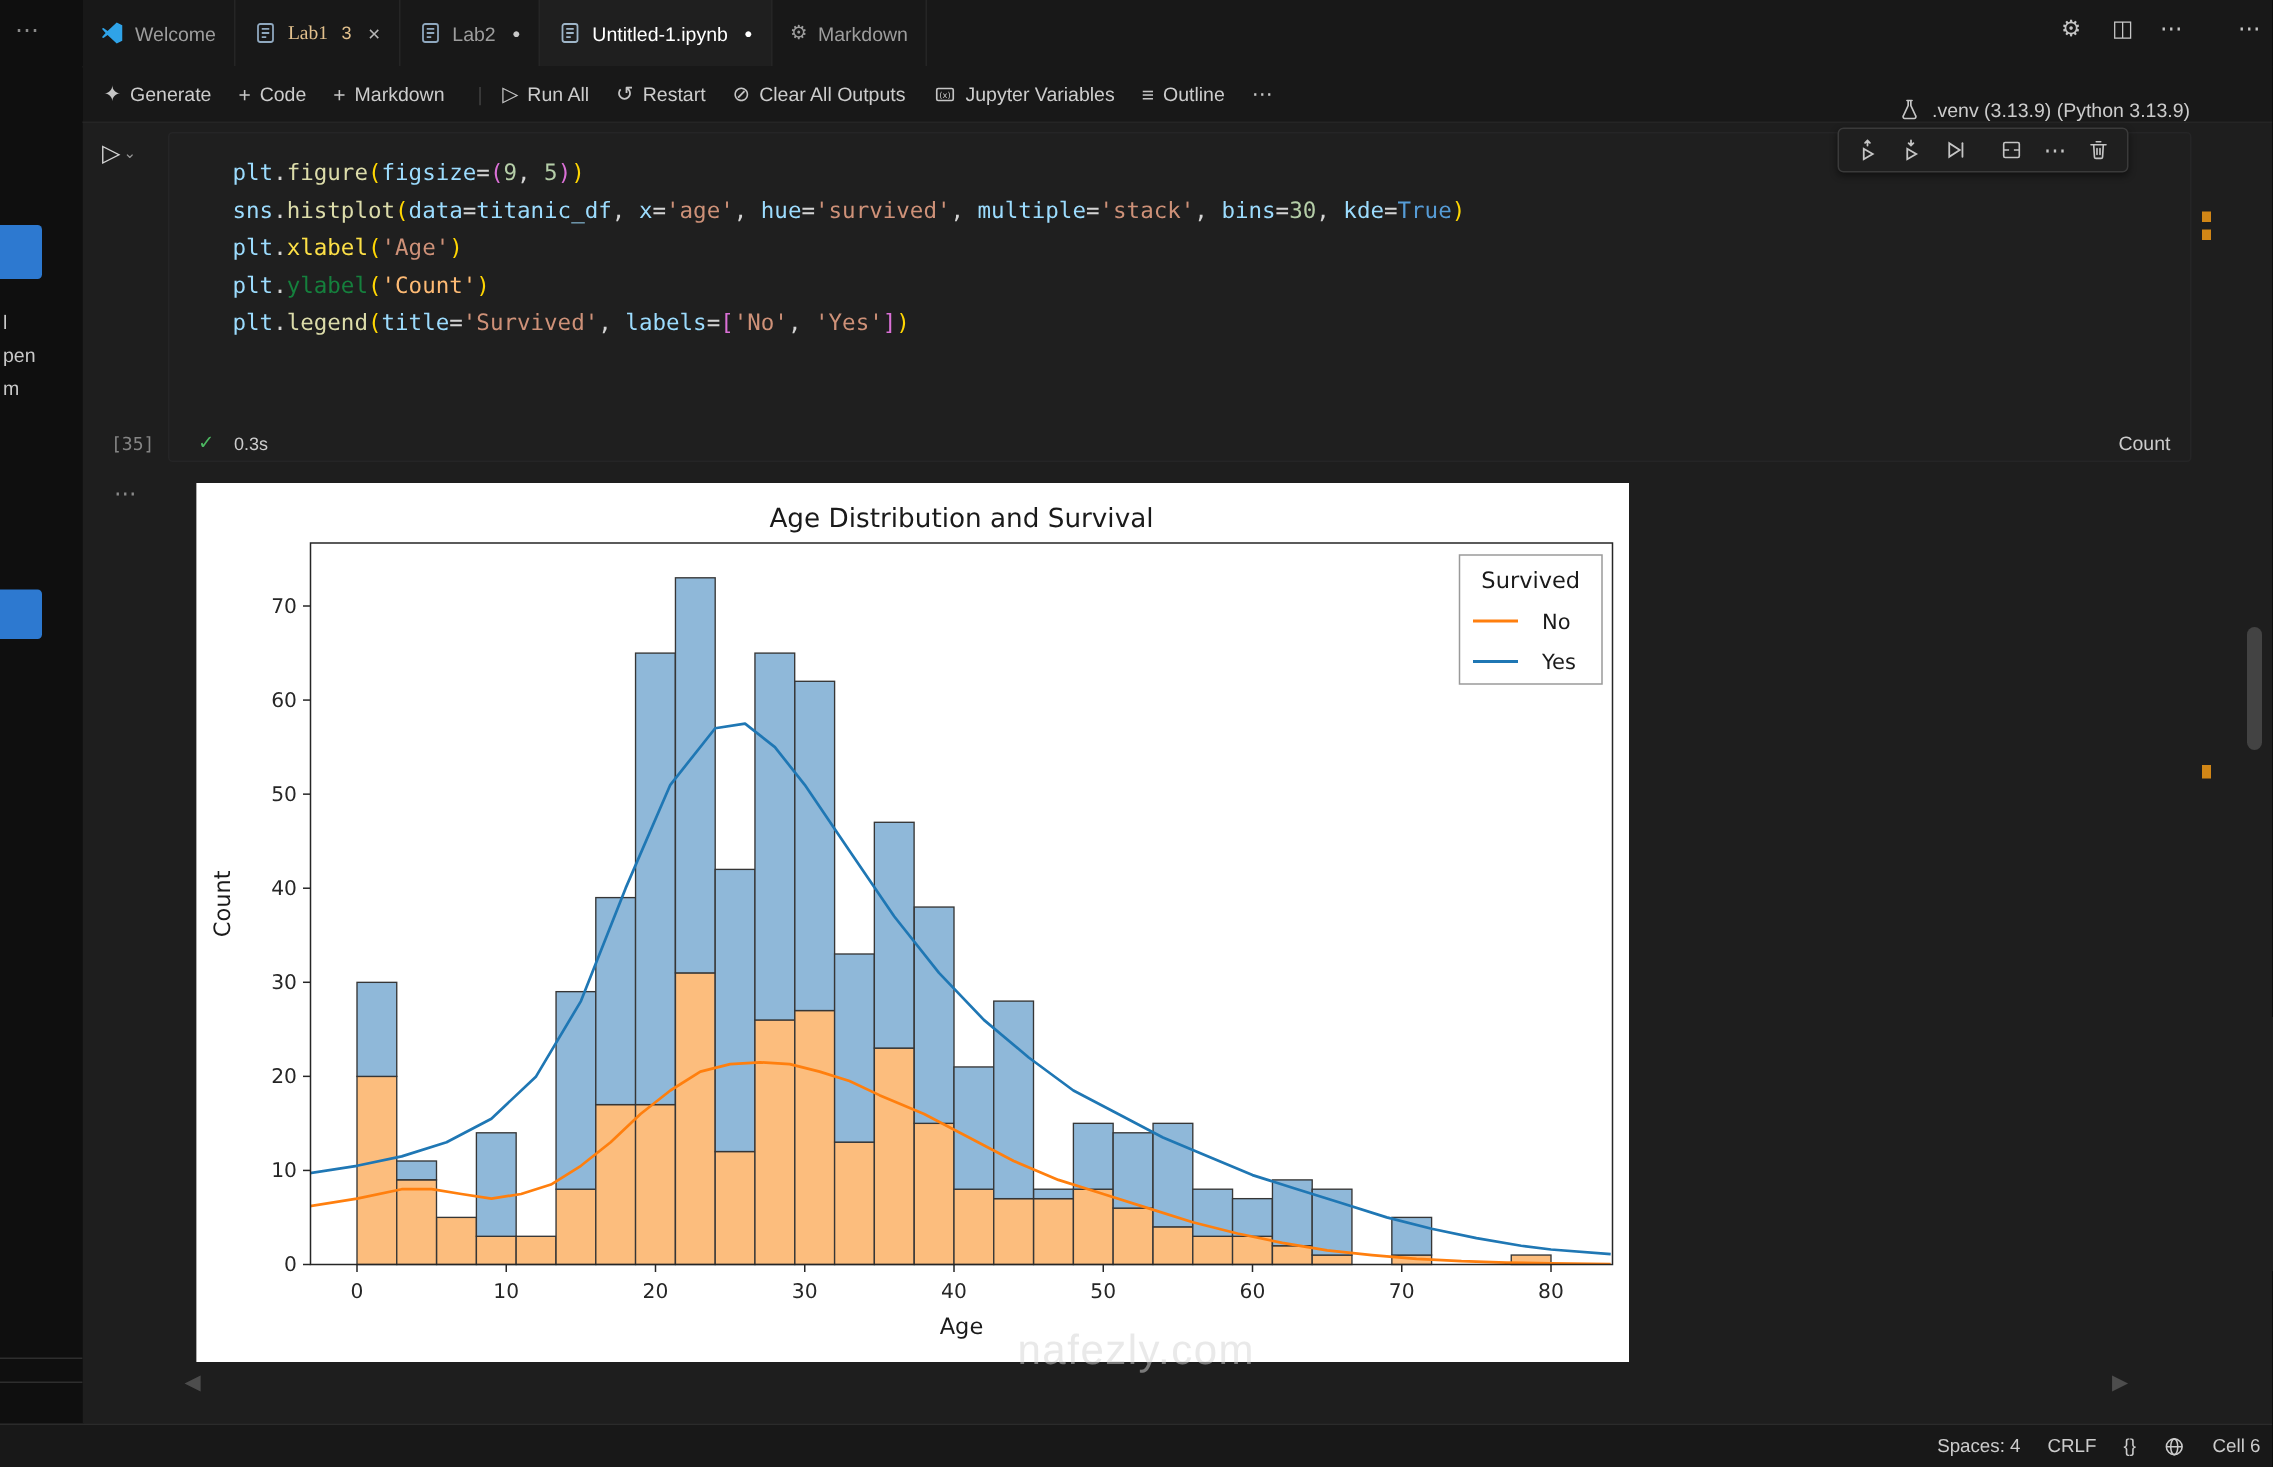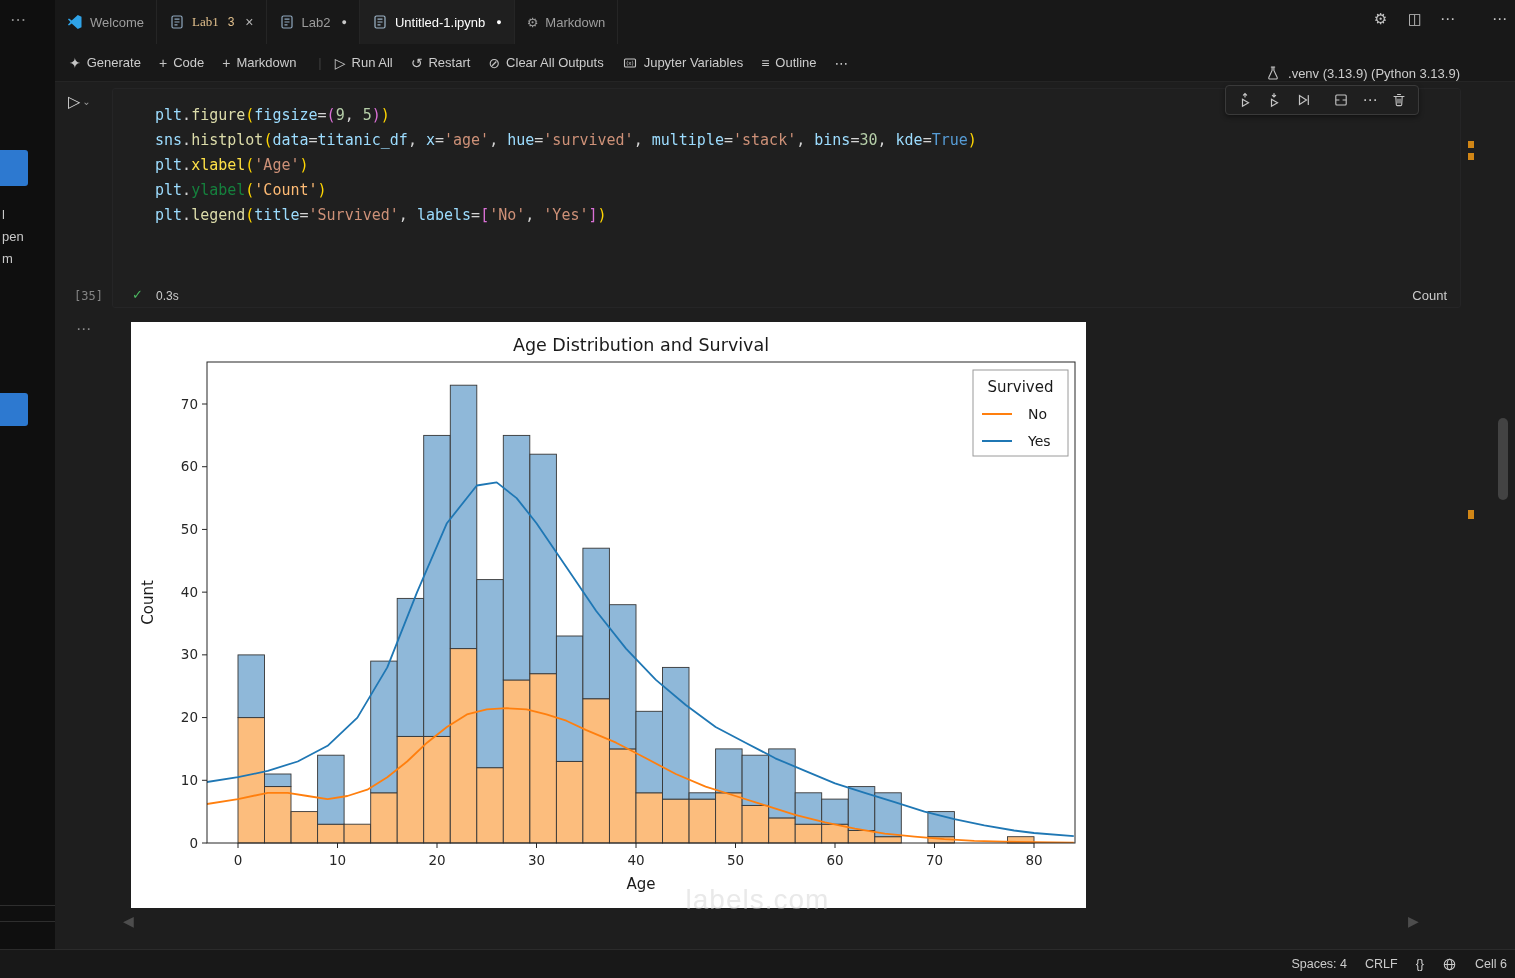--- a/index.html
+++ b/index.html
@@ -363,16 +363,16 @@
       <svg class="icon-svg" width="15" height="15" viewBox="0 0 16 16" fill="none" stroke="#cccccc" stroke-width="1.1">
           <circle cx="8" cy="8" r="5.6"></circle>
           <ellipse cx="8" cy="8" rx="2.5" ry="5.6"></ellipse>
           <path d="M2.4 8h11.2"></path>
         </svg>
     </span>
     <span class="sb-item">Cell 6</span>
   </div>
 
   <div class="watermark">
-    <div class="wm-la">labels.com</div>
+    <div class="wm-la">nafezly.com</div>
   </div>
 
 </div>
 
 </body></html>

